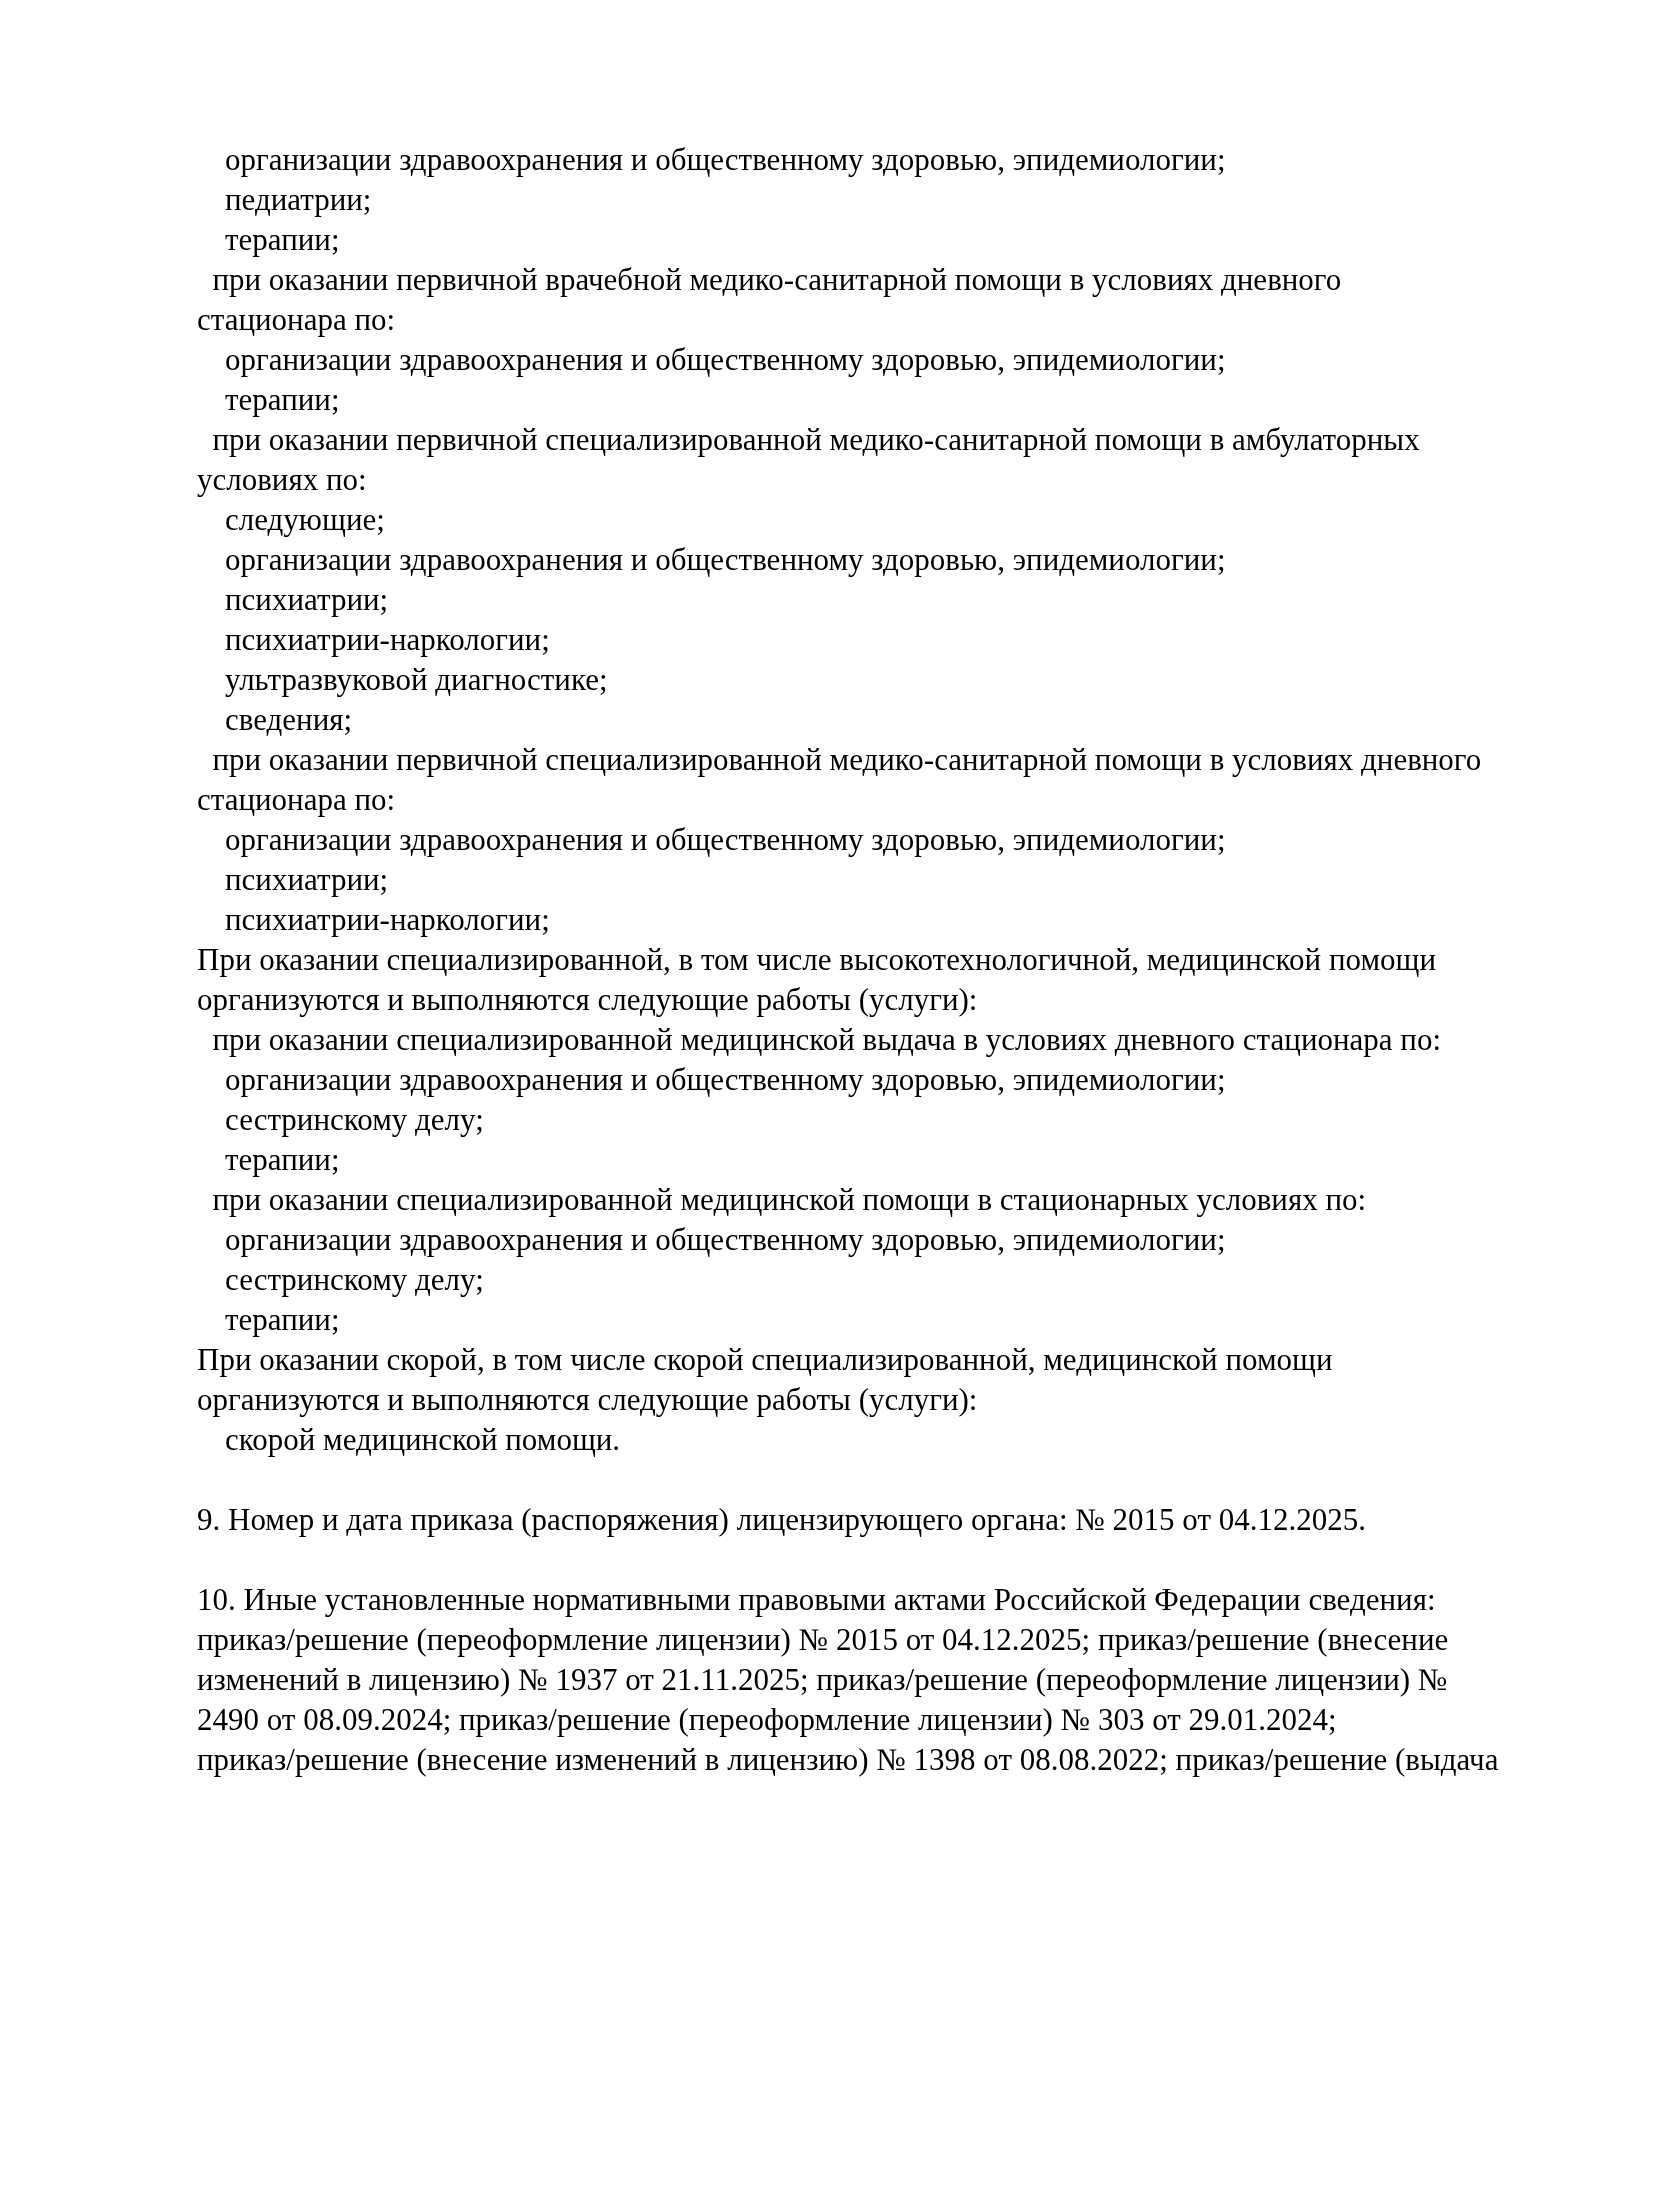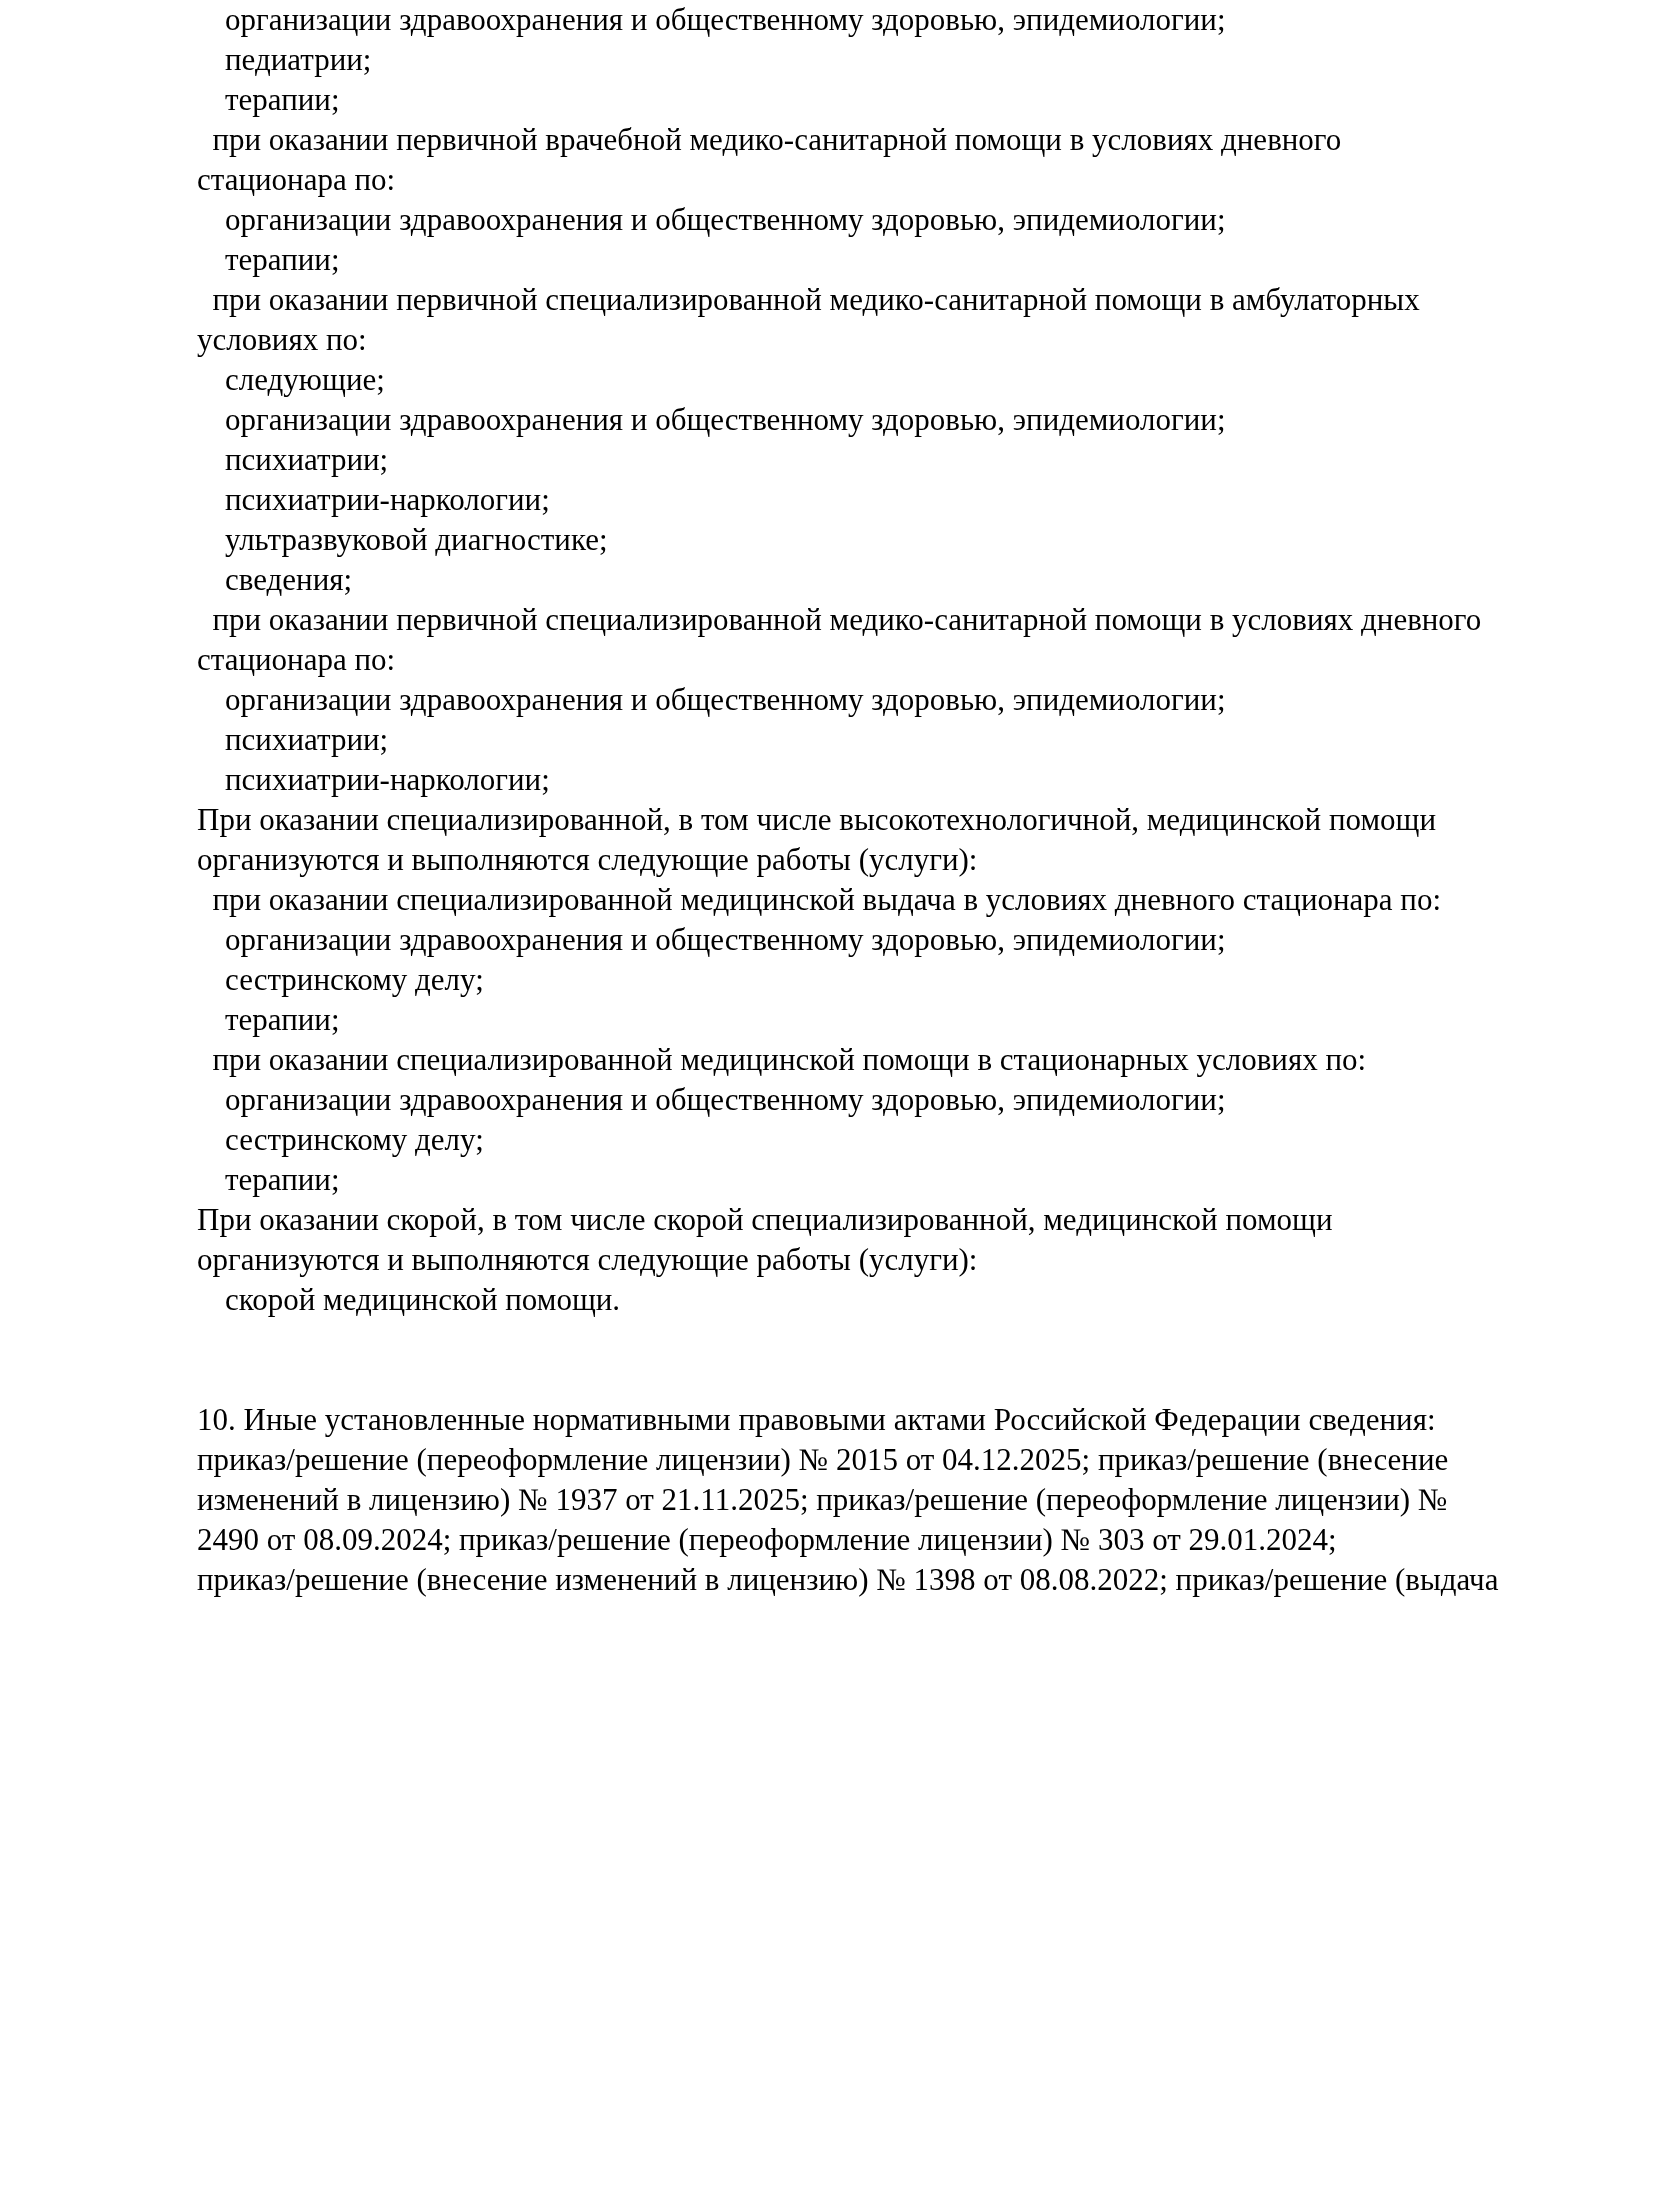--- a/index.html
+++ b/index.html
@@ -15,20 +15,21 @@
     font-family: "Liberation Serif", "DejaVu Serif", serif;
   }
   .page {
     position: absolute;
     top: 0;
     left: 0;
     width: 1361px;
     height: 2205px;
     background: #ffffff;
     box-sizing: border-box;
+    padding-top: 140px;
     padding-left: 197px;
     padding-right: 134px;
   }
   .line {
     display: block;
     height: 40px;
     line-height: 40px;
     font-size: 31px;
     color: #000000;
     white-space: pre;
@@ -71,20 +72,21 @@
       <div class="line indent-2">сестринскому делу;</div>
       <div class="line indent-2">терапии;</div>
       <div class="line indent-1">при оказании специализированной медицинской помощи в стационарных условиях по:</div>
       <div class="line indent-2">организации здравоохранения и общественному здоровью, эпидемиологии;</div>
       <div class="line indent-2">сестринскому делу;</div>
       <div class="line indent-2">терапии;</div>
       <div class="line indent-0">При оказании скорой, в том числе скорой специализированной, медицинской помощи</div>
       <div class="line indent-0">организуются и выполняются следующие работы (услуги):</div>
       <div class="line indent-2">скорой медицинской помощи.</div>
       <div class="line indent-0 blank"></div>
+      <div class="line indent-0">9. Номер и дата приказа (распоряжения) лицензирующего органа: № 2015 от 04.12.2025.</div>
       <div class="line indent-0 blank"></div>
       <div class="line indent-0">10. Иные установленные нормативными правовыми актами Российской Федерации сведения:</div>
       <div class="line indent-0">приказ/решение (переоформление лицензии) № 2015 от 04.12.2025; приказ/решение (внесение</div>
       <div class="line indent-0">изменений в лицензию) № 1937 от 21.11.2025; приказ/решение (переоформление лицензии) №</div>
       <div class="line indent-0">2490 от 08.09.2024; приказ/решение (переоформление лицензии) № 303 от 29.01.2024;</div>
       <div class="line indent-0">приказ/решение (внесение изменений в лицензию) № 1398 от 08.08.2022; приказ/решение (выдача</div>
     </div>
 </div>
 
 

